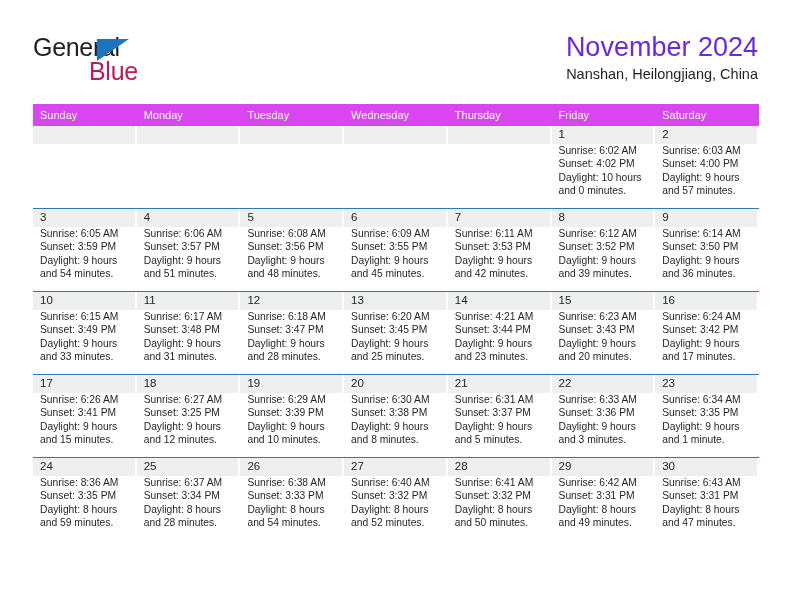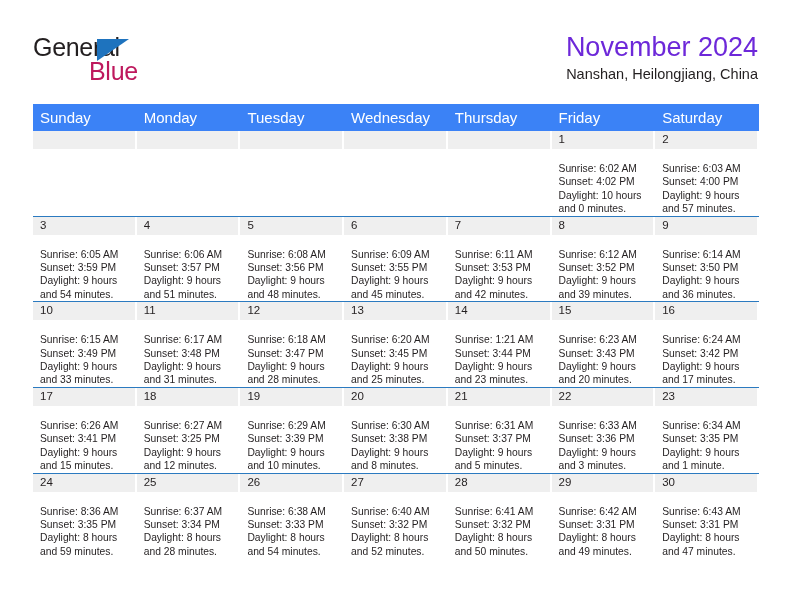--- a/index.html
+++ b/index.html
@@ -87,24 +87,24 @@
   
   .calendar {
     position: absolute;
     left: 33px;
     top: 104px;
     width: 726px;
     border-collapse: collapse;
     table-layout: fixed;
   }
   .calendar th {
-    background: #3b82f6;
+    background: #d946ef;
     color: #ffffff;
     font-weight: normal;
-    font-size: 15px;
+    font-size: 11px;
     text-align: left;
     padding: 5px 0 5px 7px;
     height: 11px;
     border: none;
   }
   .calendar td {
     vertical-align: top;
     padding: 0;
     border: none;
     border-top: 1px solid #2b7ac0;
@@ -122,21 +122,21 @@
     background: #efefef;
     height: 18px;
     padding: 2px 0 0 7px;
     font-size: 11.5px;
     color: #231f20;
     box-sizing: border-box;
     margin-right: 2px;
   }
   .daynum-band.empty { color: transparent; }
   .cell-lines {
-    padding: 13px 4px 0 7px;
+    padding: 0 4px 0 7px;
     font-size: 10.3px;
     line-height: 13.4px;
     color: #231f20;
   }
   .cell-lines div { white-space: nowrap; }
 </style>
 </head>
 <body>
 
 <div class="page">
@@ -336,21 +336,21 @@
                 <div>Sunset: 3:45 PM</div>
                 <div>Daylight: 9 hours</div>
                 <div>and 25 minutes.</div>
               </div>
             </div>
           </td>
           <td>
             <div class="cell-inner">
               <div class="daynum-band">14</div>
               <div class="cell-lines">
-                <div>Sunrise: 1:21 AM</div>
+                <div>Sunrise: 4:21 AM</div>
                 <div>Sunset: 3:44 PM</div>
                 <div>Daylight: 9 hours</div>
                 <div>and 23 minutes.</div>
               </div>
             </div>
           </td>
           <td>
             <div class="cell-inner">
               <div class="daynum-band">15</div>
               <div class="cell-lines">

